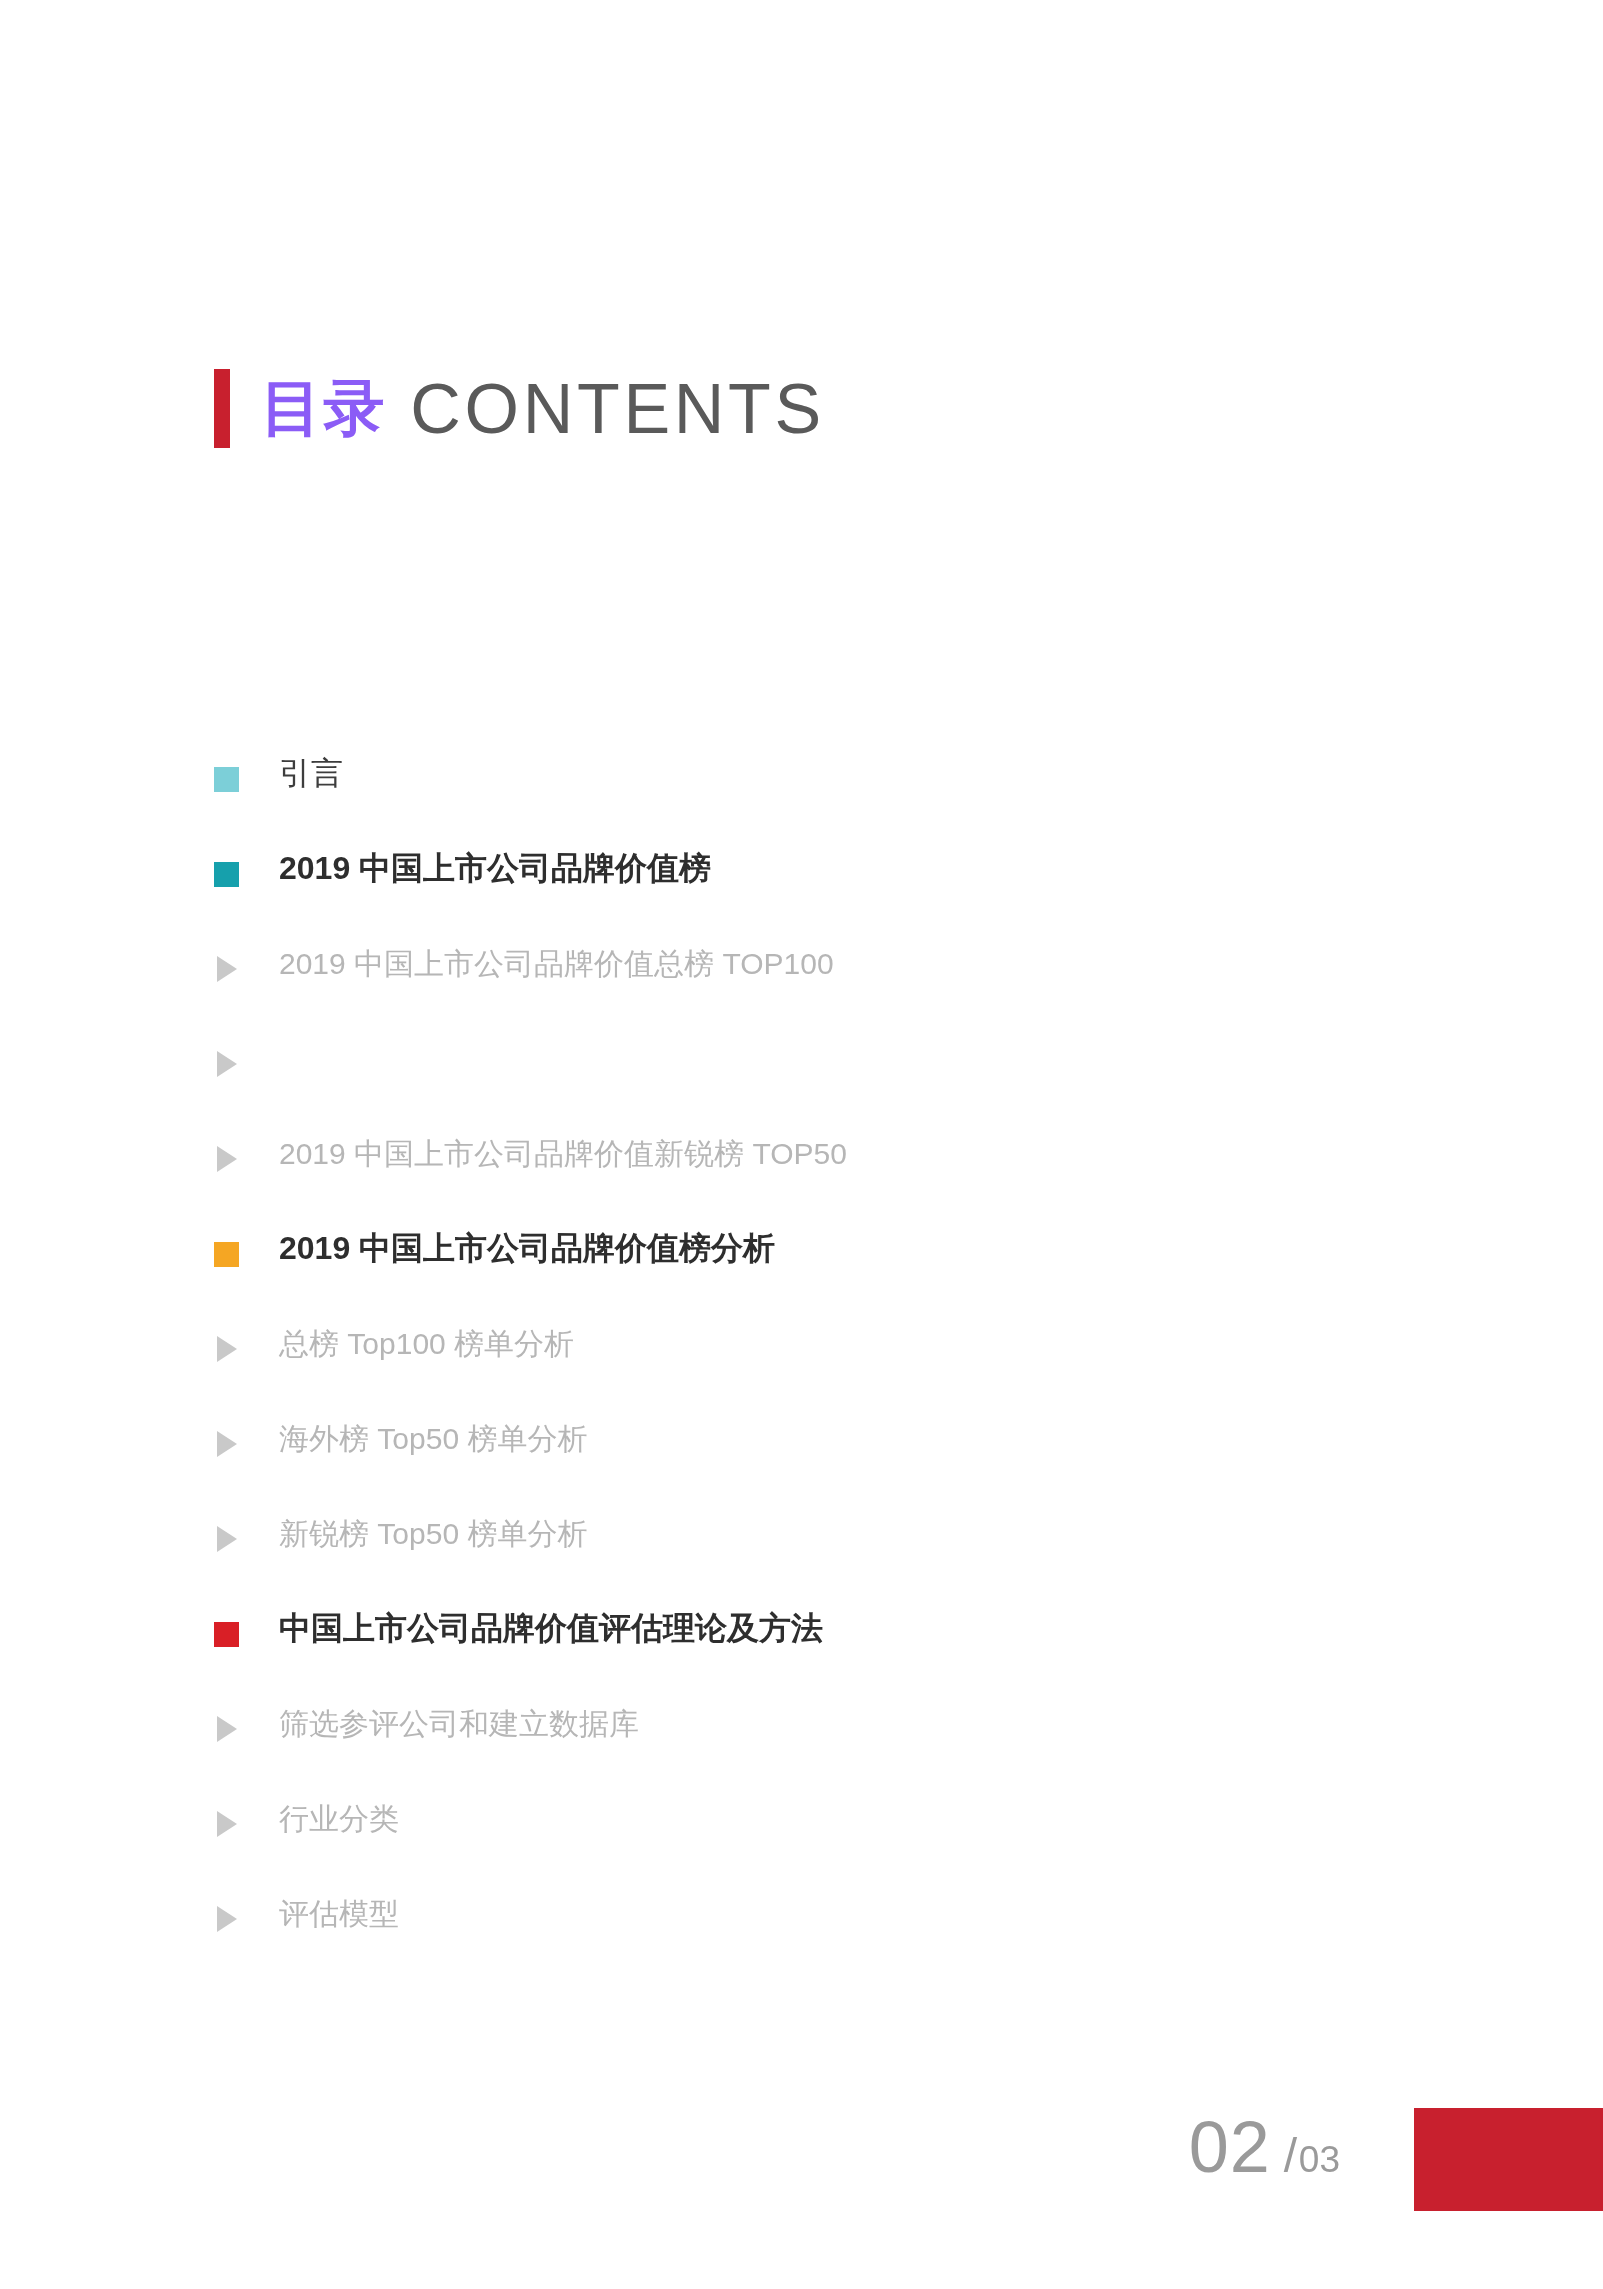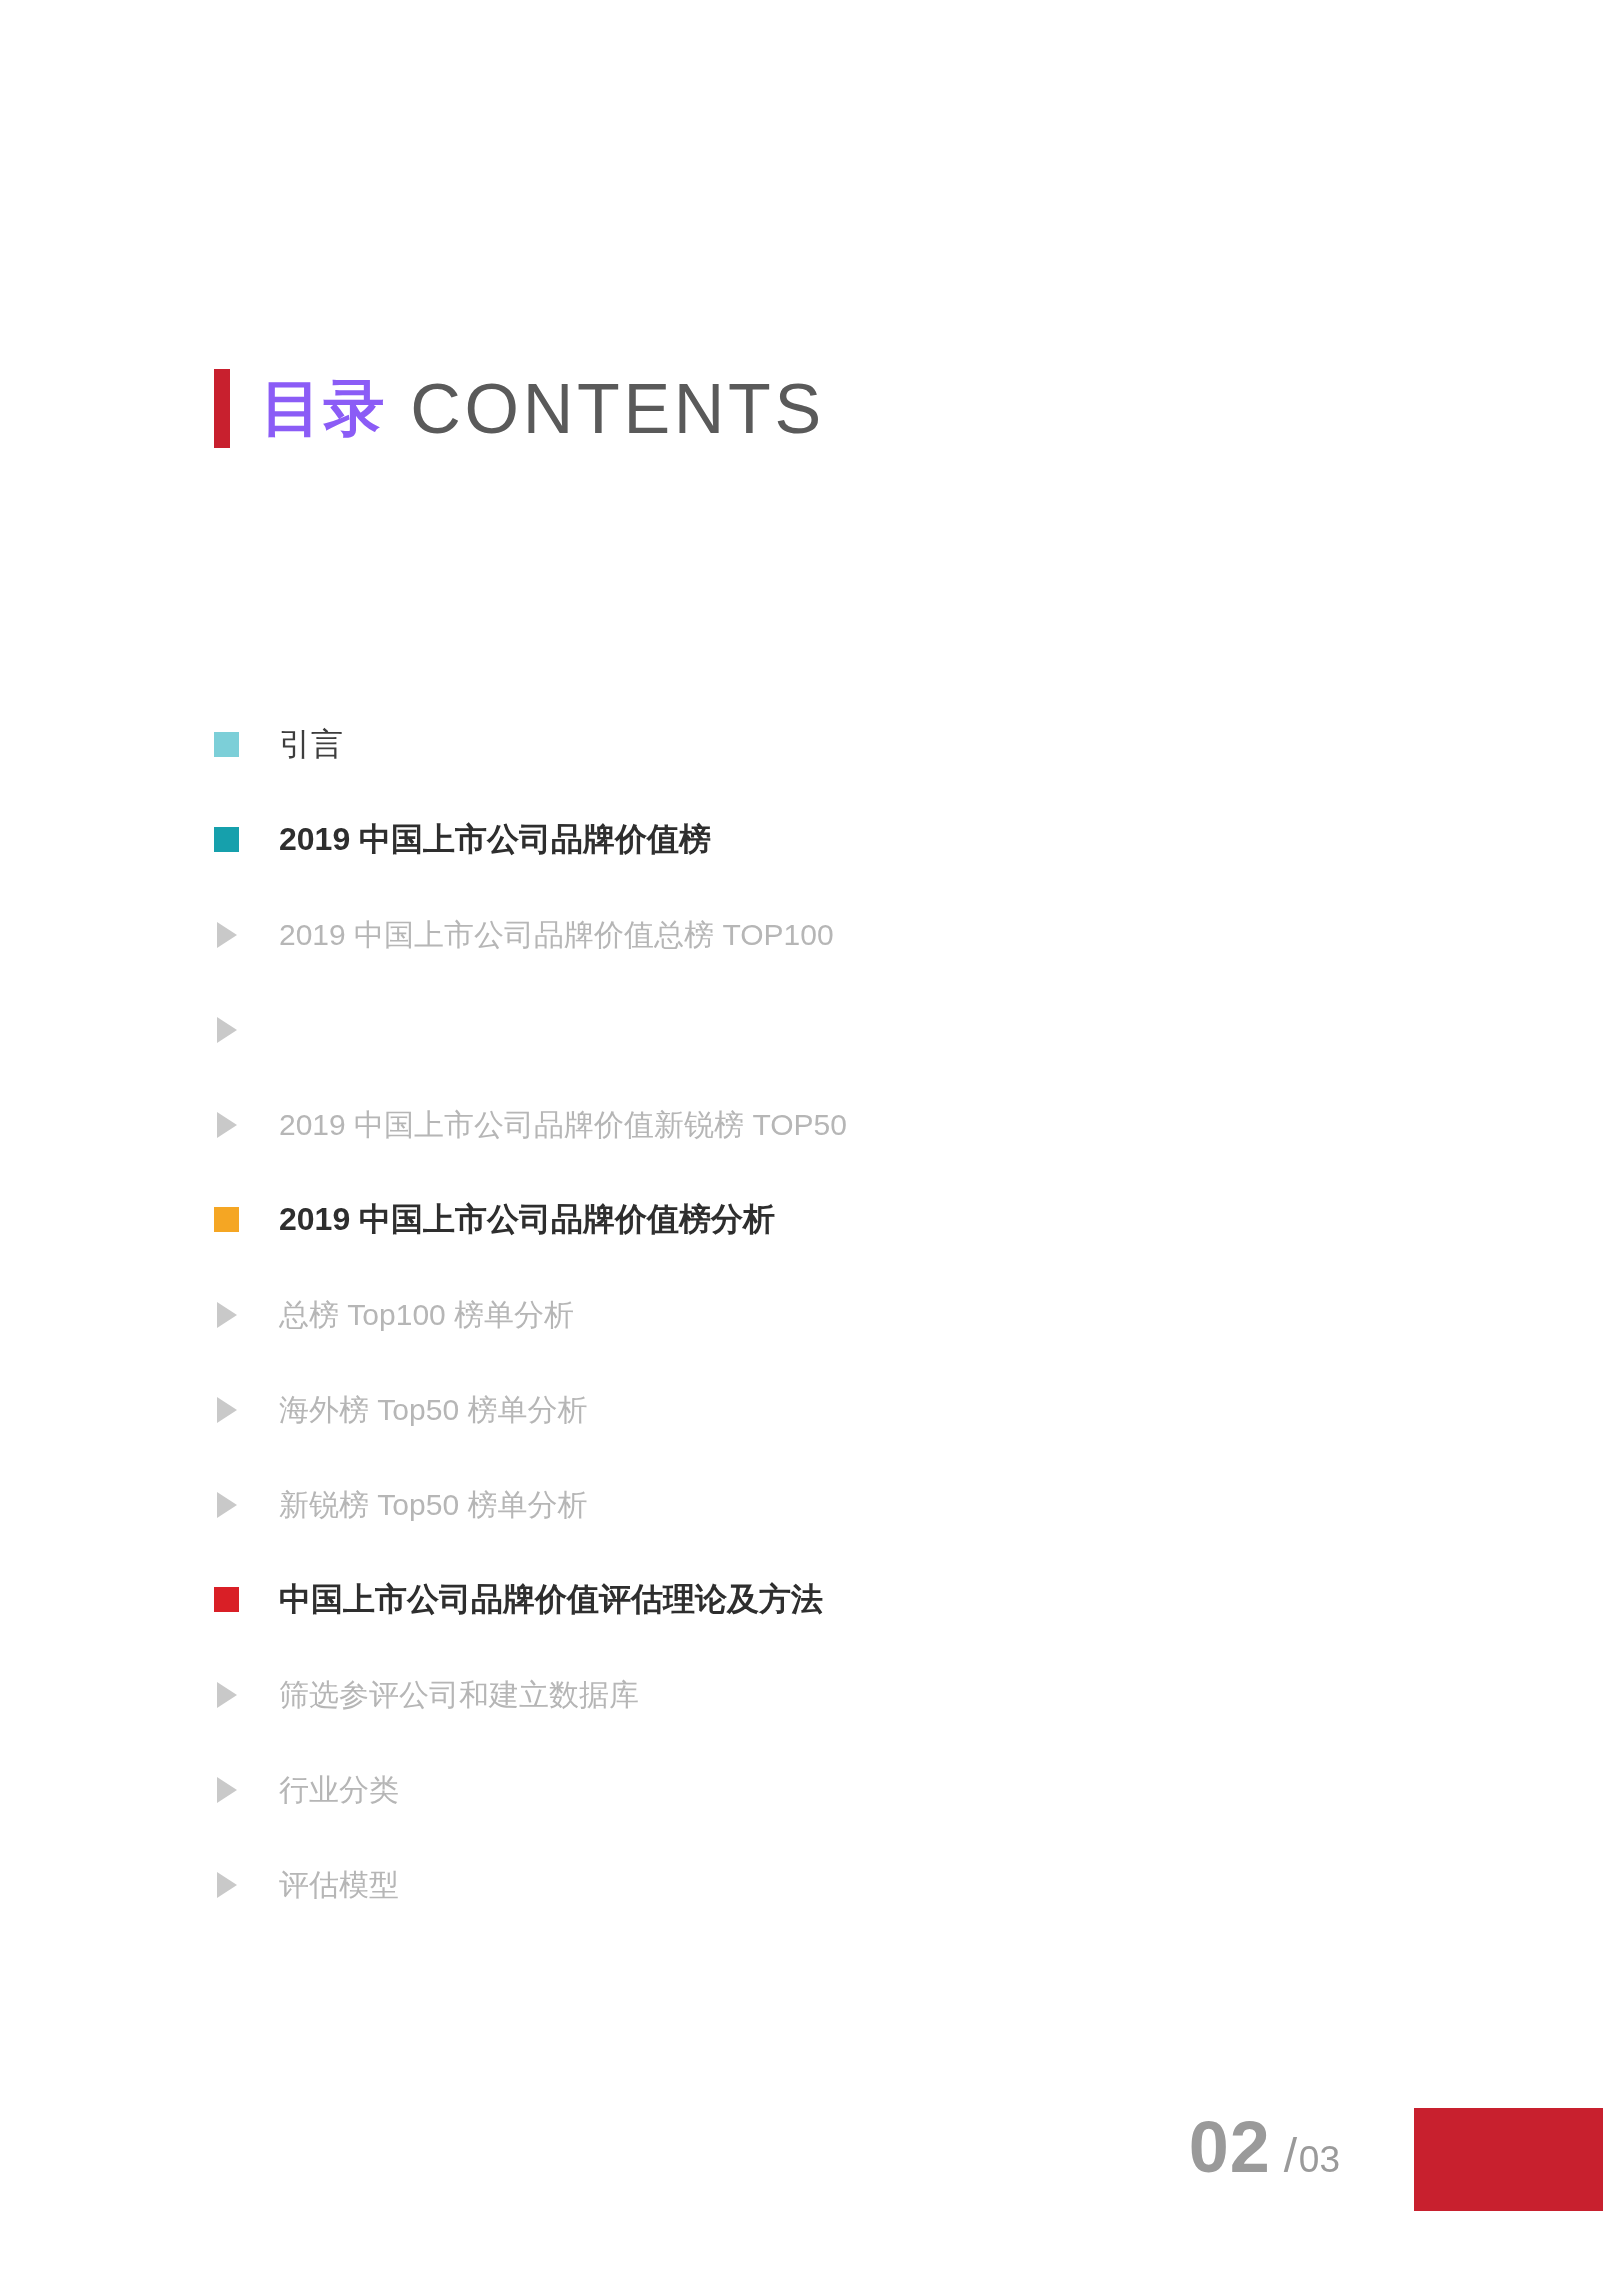--- a/index.html
+++ b/index.html
@@ -53,21 +53,21 @@
 
   
   .toc {
     position: absolute;
     left: 214px;
     top: 697px;
     width: 1089px;
   }
   .toc-row {
     display: flex;
-    align-items: center;
+    align-items: flex-end;
     height: 95px;
   }
   .marker {
     width: 39px;
     display: flex;
     align-items: center;
     justify-content: flex-start;
     flex: 0 0 39px;
   }
   .sq {
@@ -109,21 +109,21 @@
   .footer-num {
     position: absolute;
     right: 263px;
     bottom: 102px;
     display: flex;
     align-items: baseline;
     color: #9a9a9a;
   }
   .num-big {
     font-size: 72px;
-    font-weight: 700;
+    font-weight: 400;
     letter-spacing: 0.9px;
   }
   .num-sep {
     font-size: 48px;
     font-weight: 300;
     margin-left: 13px;
   }
   .num-small {
     font-size: 37px;
     font-weight: 300;

